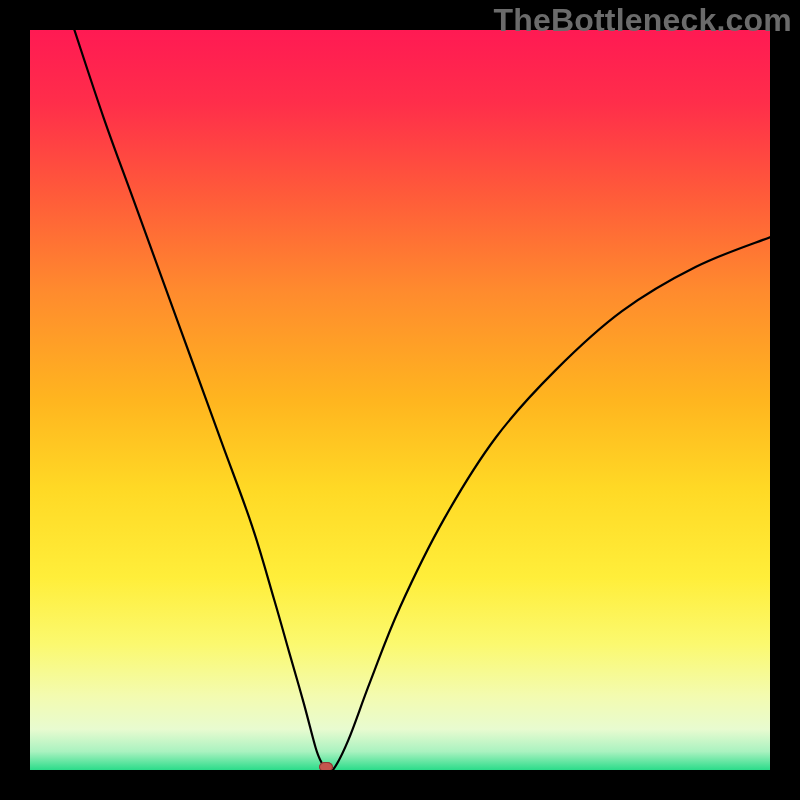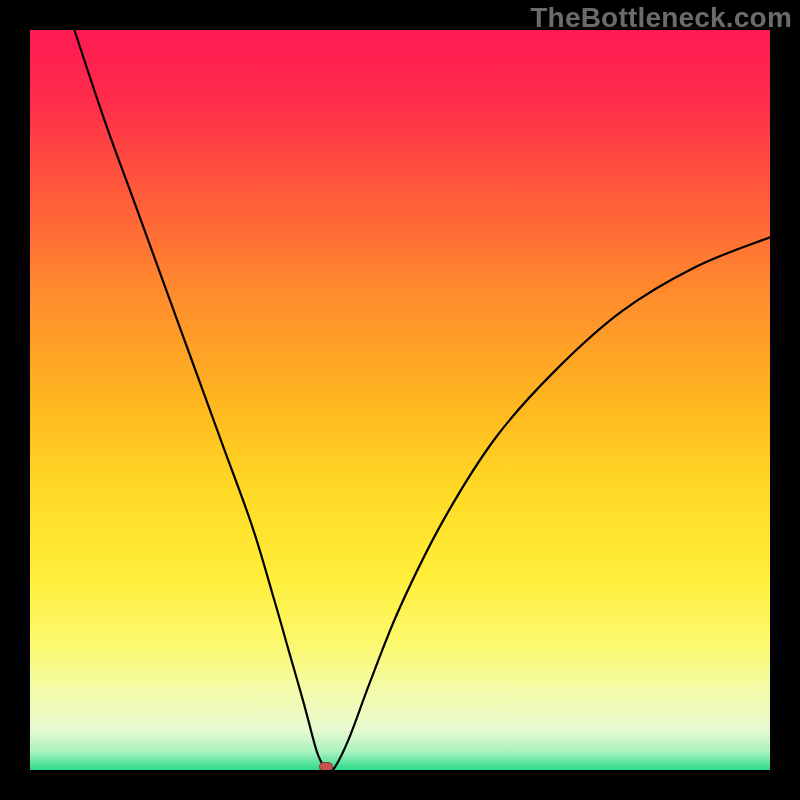--- a/index.html
+++ b/index.html
@@ -8,21 +8,21 @@
     position: relative;
     width: 800px;
     height: 800px;
     background: #000;
   }
   .watermark {
     position: absolute;
     top: 2px;
     right: 8px;
     font-family: Arial, Helvetica, sans-serif;
-    font-size: 28px;
+    font-size: 32px;
     font-weight: 600;
     color: #6b6b6b;
     letter-spacing: 0.2px;
     z-index: 10;
   }
   .plot {
     position: absolute;
     left: 30px;
     top: 30px;
     width: 740px;

